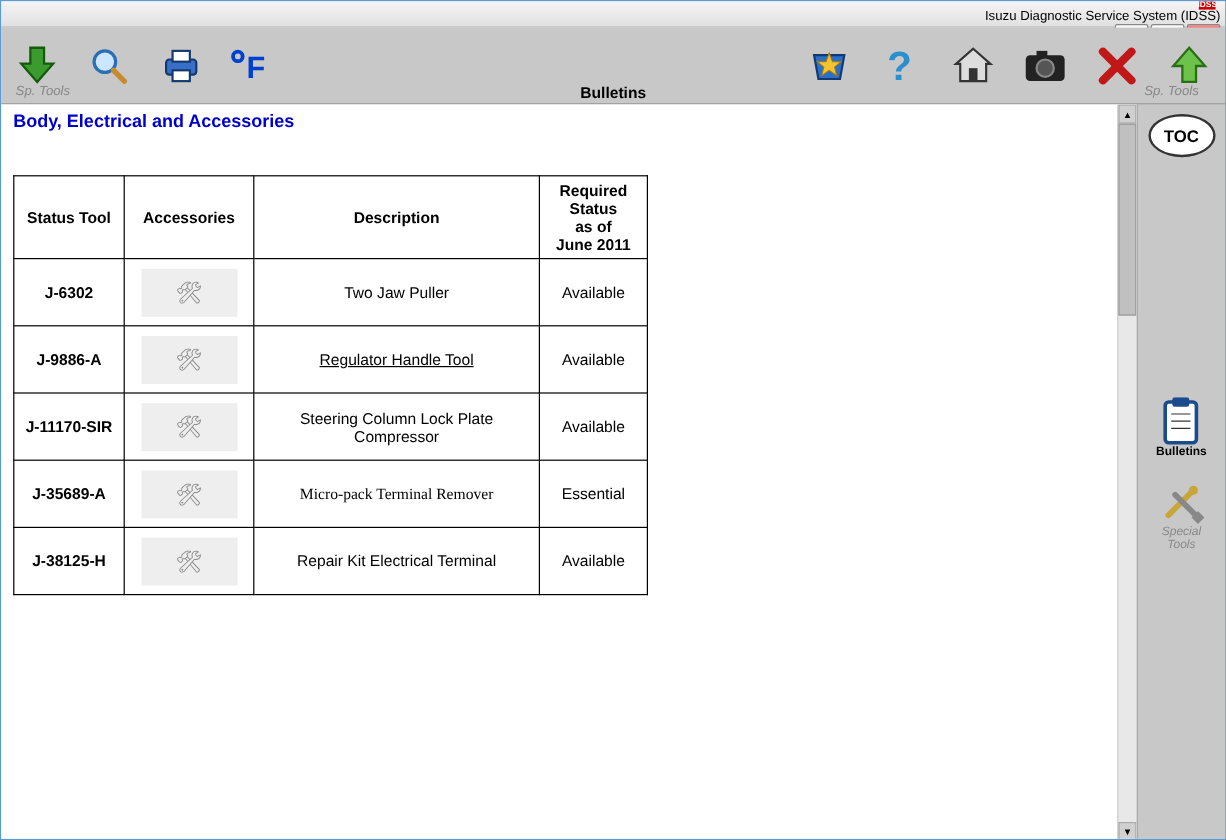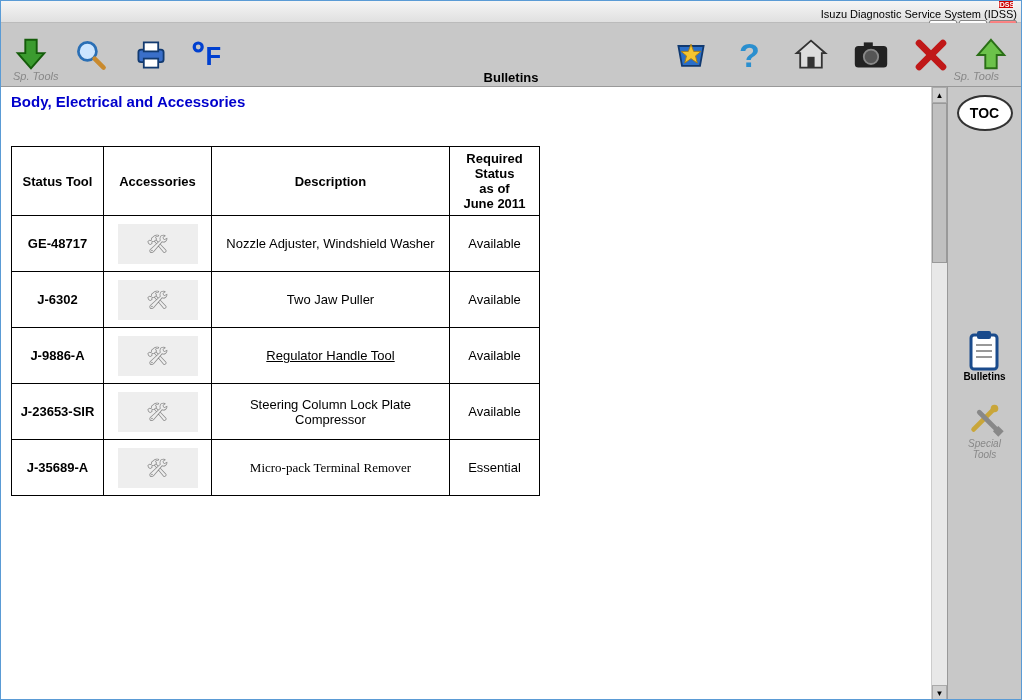--- a/index.html
+++ b/index.html
@@ -285,59 +285,59 @@
             <th>Accessories</th>
             <th>Description</th>
             <th style="white-space:pre-line;">Required
 Status
 as of
 June 2011</th>
           </tr>
         </thead>
         <tbody id="rows-body">
             <tr>
-              <td class="partcol">GE-48717</td>
-              <td class="illcol">
-                <div class="ill-placeholder">🛠</div>
-              </td>
-              <td class="desccol" style="white-space:pre-line;">Nozzle Adjuster, Windshield Washer</td>
-              <td class="statcol">Available</td>
-            </tr>
-            <tr>
               <td class="partcol">J-6302</td>
               <td class="illcol">
                 <div class="ill-placeholder">🛠</div>
               </td>
               <td class="desccol" style="white-space:pre-line;">Two Jaw Puller</td>
               <td class="statcol">Available</td>
             </tr>
             <tr>
               <td class="partcol">J-9886-A</td>
               <td class="illcol">
                 <div class="ill-placeholder">🛠</div>
               </td>
               <td class="desccol" style="white-space:pre-line;text-decoration:underline;">Regulator Handle Tool</td>
               <td class="statcol">Available</td>
             </tr>
             <tr>
-              <td class="partcol">J-23653-SIR</td>
+              <td class="partcol">J-11170-SIR</td>
               <td class="illcol">
                 <div class="ill-placeholder">🛠</div>
               </td>
               <td class="desccol" style="white-space:pre-line;">Steering Column Lock Plate
 Compressor</td>
               <td class="statcol">Available</td>
             </tr>
             <tr>
               <td class="partcol">J-35689-A</td>
               <td class="illcol">
                 <div class="ill-placeholder">🛠</div>
               </td>
               <td class="desccol" style="white-space:pre-line;font-family:Liberation Serif, serif;">Micro-pack Terminal Remover</td>
               <td class="statcol">Essential</td>
+            </tr>
+            <tr>
+              <td class="partcol">J-38125-H</td>
+              <td class="illcol">
+                <div class="ill-placeholder">🛠</div>
+              </td>
+              <td class="desccol" style="white-space:pre-line;">Repair Kit Electrical Terminal</td>
+              <td class="statcol">Available</td>
             </tr>
           </tbody>
       </table>
     </div>
     <div class="scrollbar-track">
       <div class="scrollbar-btn">▲</div>
       <div class="scrollbar-thumb"></div>
       <div class="scrollbar-gap"></div>
       <div class="scrollbar-btn">▼</div>
     </div>

